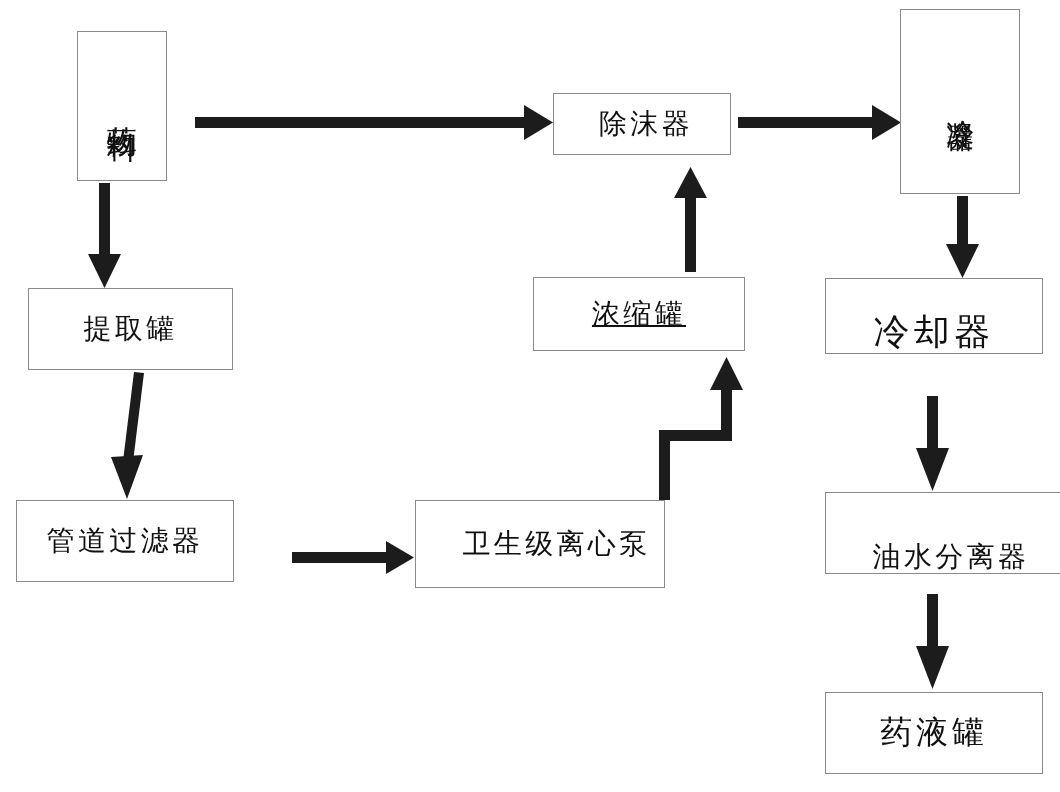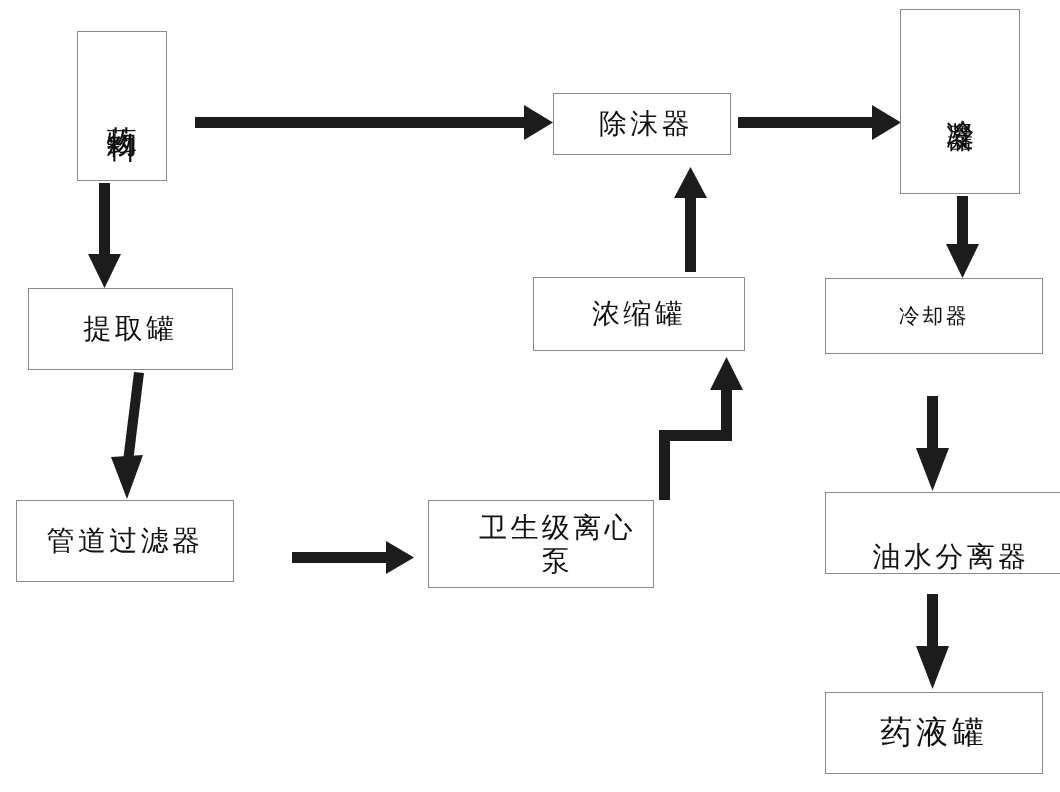--- a/index.html
+++ b/index.html
@@ -121,37 +121,37 @@
   </div>
 
   <div class="node" style="left:28px; top:288px; width:205px; height:82px; font-size:28px;">
     <span class="node-label">提取罐</span>
   </div>
 
   <div class="node" style="left:16px; top:500px; width:218px; height:82px; font-size:28px;">
     <span class="node-label">管道过滤器</span>
   </div>
 
-  <div class="node" style="left:428px; top:500px; width:226px; height:88px; font-size:28px;padding-left:33px;">
+  <div class="node" style="left:415px; top:500px; width:250px; height:88px; font-size:28px;padding-left:33px;">
     <span class="node-label">卫生级离心泵</span>
   </div>
 
-  <div class="node" style="left:533px; top:277px; width:212px; height:74px; font-size:28px;">
+  <div class="node" style="left:533px; top:277px; width:212px; height:74px; font-size:28px;text-decoration:underline;">
     <span class="node-label">浓缩罐</span>
   </div>
 
   <div class="node" style="left:553px; top:93px; width:178px; height:62px; font-size:28px;padding-left:8px;">
     <span class="node-label">除沫器</span>
   </div>
 
   <div class="node vertical-text" style="left:900px; top:9px; width:120px; height:185px; font-size:28px;">
     <span class="node-label">冷凝器</span>
   </div>
 
-  <div class="node" style="left:825px; top:278px; width:218px; height:76px; font-size:21px;">
+  <div class="node" style="left:825px; top:278px; width:218px; height:76px; font-size:36px;align-items:flex-end;">
     <span class="node-label">冷却器</span>
   </div>
 
   <div class="node" style="left:825px; top:492px; width:252px; height:82px; font-size:28px;align-items:flex-end;">
     <span class="node-label">油水分离器</span>
   </div>
 
   <div class="node" style="left:825px; top:692px; width:218px; height:82px; font-size:32px;">
     <span class="node-label">药液罐</span>
   </div>

